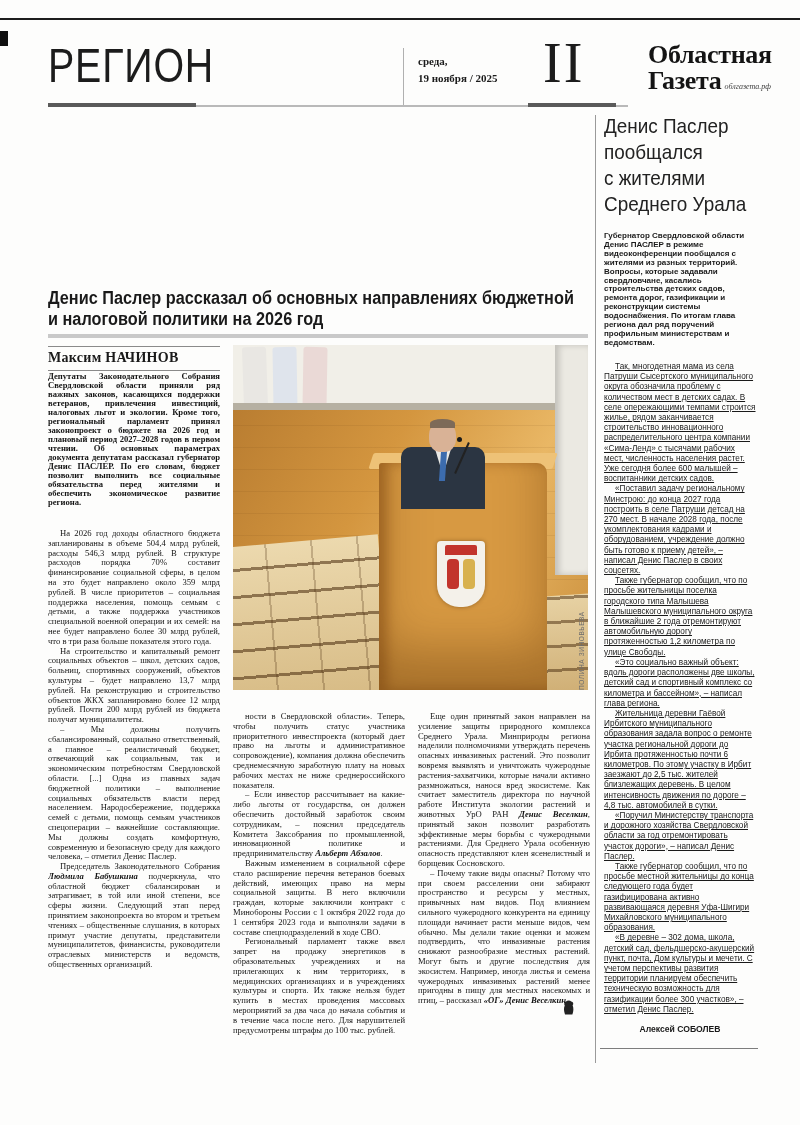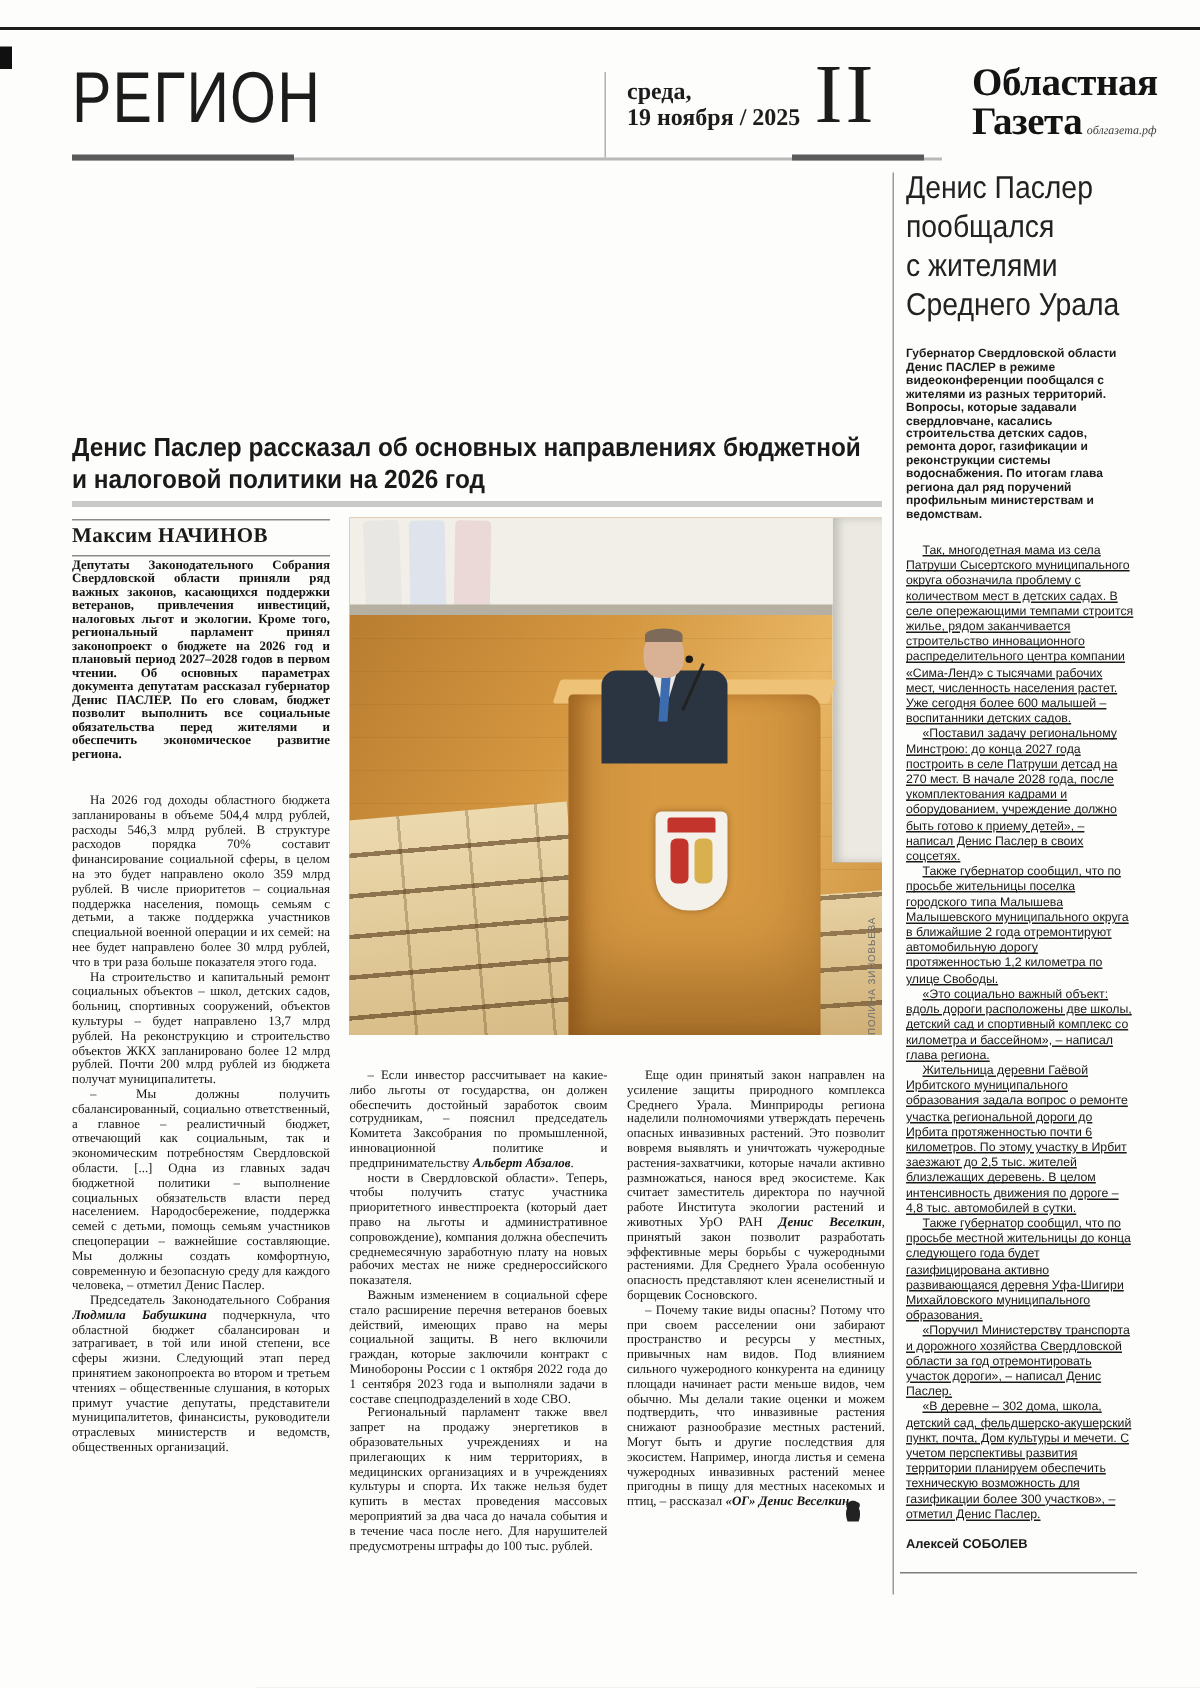--- a/index.html
+++ b/index.html
@@ -6,21 +6,21 @@
   .page{position:relative;width:800px;height:1125px;margin:0 auto;background:#fdfdfc;overflow:hidden;
         font-family:"Liberation Serif",serif;color:#111;}
   .abs{position:absolute;}
 
   
   .top-rule{left:0;top:18px;width:800px;height:2px;background:#1d1d1d;}
   .edge-mark{left:0;top:31px;width:8px;height:15px;background:#101010;}
   .section-title{left:48px;top:40px;font-family:"Liberation Sans",sans-serif;font-size:48px;line-height:52px;
                  color:#1c1c1c;transform:scaleX(.82);transform-origin:left;letter-spacing:1px;white-space:nowrap;}
   .hdr-divider{left:403px;top:48px;width:1px;height:57px;background:#b0b0b0;}
-  .date-block{left:418px;top:53px;font-size:16px;line-height:17px;font-weight:700;color:#1c1c1c;}
+  .date-block{left:418px;top:53px;font-size:11px;line-height:17px;font-weight:700;color:#1c1c1c;}
   .page-number{left:543px;top:37px;font-size:56px;line-height:52px;color:#1c1c1c;letter-spacing:2px;}
   .logo{left:648px;top:42px;font-size:26px;line-height:26px;font-weight:700;color:#141414;letter-spacing:-.3px;}
   .logo-site{font-size:8px;font-weight:400;font-style:italic;color:#3d3d3d;letter-spacing:0;margin-left:3px;}
   .rule-light{left:48px;top:105px;width:580px;height:2px;background:#b9b9b9;}
   .rule-dark-left{left:48px;top:103px;width:148px;height:4px;background:#5a5a5a;}
   .rule-dark-right{left:528px;top:103px;width:88px;height:4px;background:#5a5a5a;}
 
   
   .headline{left:46px;top:110px;width:545px;font-size:47px;line-height:55px;color:#0e0e0e;letter-spacing:-.5px;}
   .subhead{left:48px;top:288px;width:560px;font-family:"Liberation Sans",sans-serif;font-weight:700;
@@ -76,21 +76,21 @@
 
   
   .sidebar-divider{left:595px;top:115px;width:1px;height:948px;background:#9a9a9a;}
   .sidebar-title{left:604px;top:113px;width:170px;font-family:"Liberation Sans",sans-serif;font-size:21px;
                  line-height:26px;color:#222;transform:scaleX(.9);transform-origin:left;white-space:nowrap;}
   .sidebar-intro{left:604px;top:232px;width:152px;font-family:"Liberation Sans",sans-serif;font-weight:700;
                  font-size:8px;line-height:8.9px;color:#1a1a1a;}
   .sidebar-body{left:604px;top:362px;width:152px;height:652px;overflow:hidden;font-family:"Liberation Sans",sans-serif;
                 font-size:8.2px;line-height:10.2px;color:#1a1a1a;text-decoration:underline;}
   .sidebar-body p{margin:0;text-indent:11px;}
-  .sidebar-signature{left:604px;top:1024px;width:152px;text-align:left;font-family:"Liberation Sans",sans-serif;
+  .sidebar-signature{left:604px;top:1024px;width:152px;text-align:center;font-family:"Liberation Sans",sans-serif;
                      font-weight:700;font-size:8.6px;color:#1a1a1a;}
   .sidebar-rule{left:600px;top:1048px;width:158px;height:1px;background:#7d7d7d;}
 </style>
 </head>
 <body>
 
 <div class="page">
 
   <div class="abs top-rule"></div>
   <div class="abs edge-mark"></div>
@@ -138,22 +138,22 @@
   <div class="abs col col1">
     <div class="intro">Депутаты Законодательного Собрания Свердловской области приняли ряд важных законов, касающихся поддержки ветеранов, привлечения инвестиций, налоговых льгот и экологии. Кроме того, региональный парламент принял законопроект о бюджете на 2026 год и плановый период 2027–2028 годов в первом чтении. Об основных параметрах документа депутатам рассказал губернатор Денис ПАСЛЕР. По его словам, бюджет позволит выполнить все социальные обязательства перед жителями и обеспечить экономическое развитие региона.</div>
     <div>
         <p>На 2026 год доходы областного бюджета запланированы в объеме 504,4 млрд рублей, расходы 546,3 млрд рублей. В структуре расходов порядка 70% составит финансирование социальной сферы, в целом на это будет направлено около 359 млрд рублей. В числе приоритетов – социальная поддержка населения, помощь семьям с детьми, а также поддержка участников специальной военной операции и их семей: на нее будет направлено более 30 млрд рублей, что в три раза больше показателя этого года.</p>
         <p>На строительство и капитальный ремонт социальных объектов – школ, детских садов, больниц, спортивных сооружений, объектов культуры – будет направлено 13,7 млрд рублей. На реконструкцию и строительство объектов ЖКХ запланировано более 12 млрд рублей. Почти 200 млрд рублей из бюджета получат муниципалитеты.</p>
         <p>– Мы должны получить сбалансированный, социально ответственный, а главное – реалистичный бюджет, отвечающий как социальным, так и экономическим потребностям Свердловской области. [...] Одна из главных задач бюджетной политики – выполнение социальных обязательств власти перед населением. Народосбережение, поддержка семей с детьми, помощь семьям участников спецоперации – важнейшие составляющие. Мы должны создать комфортную, современную и безопасную среду для каждого человека, – отметил Денис Паслер.</p>
         <p>Председатель Законодательного Собрания <b><i>Людмила Бабушкина</i></b> подчеркнула, что областной бюджет сбалансирован и затрагивает, в той или иной степени, все сферы жизни. Следующий этап перед принятием законопроекта во втором и третьем чтениях – общественные слушания, в которых примут участие депутаты, представители муниципалитетов, финансисты, руководители отраслевых министерств и ведомств, общественных организаций.</p>
       </div>
   </div>
   <div class="abs col col2">
+      <p>ности в Свердловской области». Теперь, чтобы получить статус участника приоритетного инвестпроекта (который дает право на льготы и административное сопровождение), компания должна обеспечить среднемесячную заработную плату на новых рабочих местах не ниже среднероссийского показателя.</p>
       <p>– Если инвестор рассчитывает на какие-либо льготы от государства, он должен обеспечить достойный заработок своим сотрудникам, – пояснил председатель Комитета Заксобрания по промышленной, инновационной политике и предпринимательству <b><i>Альберт Абзалов</i></b>.</p>
-      <p>ности в Свердловской области». Теперь, чтобы получить статус участника приоритетного инвестпроекта (который дает право на льготы и административное сопровождение), компания должна обеспечить среднемесячную заработную плату на новых рабочих местах не ниже среднероссийского показателя.</p>
       <p>Важным изменением в социальной сфере стало расширение перечня ветеранов боевых действий, имеющих право на меры социальной защиты. В него включили граждан, которые заключили контракт с Минобороны России с 1 октября 2022 года до 1 сентября 2023 года и выполняли задачи в составе спецподразделений в ходе СВО.</p>
       <p>Региональный парламент также ввел запрет на продажу энергетиков в образовательных учреждениях и на прилегающих к ним территориях, в медицинских организациях и в учреждениях культуры и спорта. Их также нельзя будет купить в местах проведения массовых мероприятий за два часа до начала события и в течение часа после него. Для нарушителей предусмотрены штрафы до 100 тыс. рублей.</p>
     </div>
   <div class="abs col col3">
       <p>Еще один принятый закон направлен на усиление защиты природного комплекса Среднего Урала. Минприроды региона наделили полномочиями утверждать перечень опасных инвазивных растений. Это позволит вовремя выявлять и уничтожать чужеродные растения-захватчики, которые начали активно размножаться, нанося вред экосистеме. Как считает заместитель директора по научной работе Института экологии растений и животных УрО РАН <b><i>Денис Веселкин</i></b>, принятый закон позволит разработать эффективные меры борьбы с чужеродными растениями. Для Среднего Урала особенную опасность представляют клен ясенелистный и борщевик Сосновского.</p>
       <p>– Почему такие виды опасны? Потому что при своем расселении они забирают пространство и ресурсы у местных, привычных нам видов. Под влиянием сильного чужеродного конкурента на единицу площади начинает расти меньше видов, чем обычно. Мы делали такие оценки и можем подтвердить, что инвазивные растения снижают разнообразие местных растений. Могут быть и другие последствия для экосистем. Например, иногда листья и семена чужеродных инвазивных растений менее пригодны в пищу для местных насекомых и птиц, – рассказал <b><i>«ОГ»</i></b> <b><i>Денис Веселкин</i></b>.</p>
     </div>
 
   <div class="abs end-mark">
     <svg width="13" height="15" viewBox="0 0 10 12" xmlns="http://www.w3.org/2000/svg">
@@ -163,20 +163,20 @@
 
   <div class="abs sidebar-divider"></div>
   <h2 class="abs sidebar-title" style="margin:0;font-weight:400;">Денис Паслер<br>пообщался<br>с жителями<br>Среднего Урала</h2>
   <div class="abs sidebar-intro">Губернатор Свердловской области Денис ПАСЛЕР в режиме видеоконференции пообщался с жителями из разных территорий. Вопросы, которые задавали свердловчане, касались строительства детских садов, ремонта дорог, газификации и реконструкции системы водоснабжения. По итогам глава региона дал ряд поручений профильным министерствам и ведомствам.</div>
   <div class="abs sidebar-body">
       <p>Так, многодетная мама из села Патруши Сысертского муниципального округа обозначила проблему с количеством мест в детских садах. В селе опережающими темпами строится жилье, рядом заканчивается строительство инновационного распределительного центра компании «Сима-Ленд» с тысячами рабочих мест, численность населения растет. Уже сегодня более 600 малышей – воспитанники детских садов.</p>
       <p>«Поставил задачу региональному Минстрою: до конца 2027 года построить в селе Патруши детсад на 270 мест. В начале 2028 года, после укомплектования кадрами и оборудованием, учреждение должно быть готово к приему детей», – написал Денис Паслер в своих соцсетях.</p>
       <p>Также губернатор сообщил, что по просьбе жительницы поселка городского типа Малышева Малышевского муниципального округа в ближайшие 2 года отремонтируют автомобильную дорогу протяженностью 1,2 километра по улице Свободы.</p>
       <p>«Это социально важный объект: вдоль дороги расположены две школы, детский сад и спортивный комплекс со километра и бассейном», – написал глава региона.</p>
       <p>Жительница деревни Гаёвой Ирбитского муниципального образования задала вопрос о ремонте участка региональной дороги до Ирбита протяженностью почти 6 километров. По этому участку в Ирбит заезжают до 2,5 тыс. жителей близлежащих деревень. В целом интенсивность движения по дороге – 4,8 тыс. автомобилей в сутки.</p>
+      <p>«Поручил Министерству транспорта и дорожного хозяйства Свердловской области за год отремонтировать участок дороги», – написал Денис Паслер.</p>
       <p>Также губернатор сообщил, что по просьбе местной жительницы до конца следующего года будет газифицирована активно развивающаяся деревня Уфа-Шигири Михайловского муниципального образования.</p>
-      <p>«Поручил Министерству транспорта и дорожного хозяйства Свердловской области за год отремонтировать участок дороги», – написал Денис Паслер.</p>
       <p>«В деревне – 302 дома, школа, детский сад, фельдшерско-акушерский пункт, почта, Дом культуры и мечети. С учетом перспективы развития территории планируем обеспечить техническую возможность для газификации более 300 участков», – отметил Денис Паслер.</p>
     </div>
   <div class="abs sidebar-signature">Алексей СОБОЛЕВ</div>
   <div class="abs sidebar-rule"></div>
 
 </div>
 
 </body></html>

